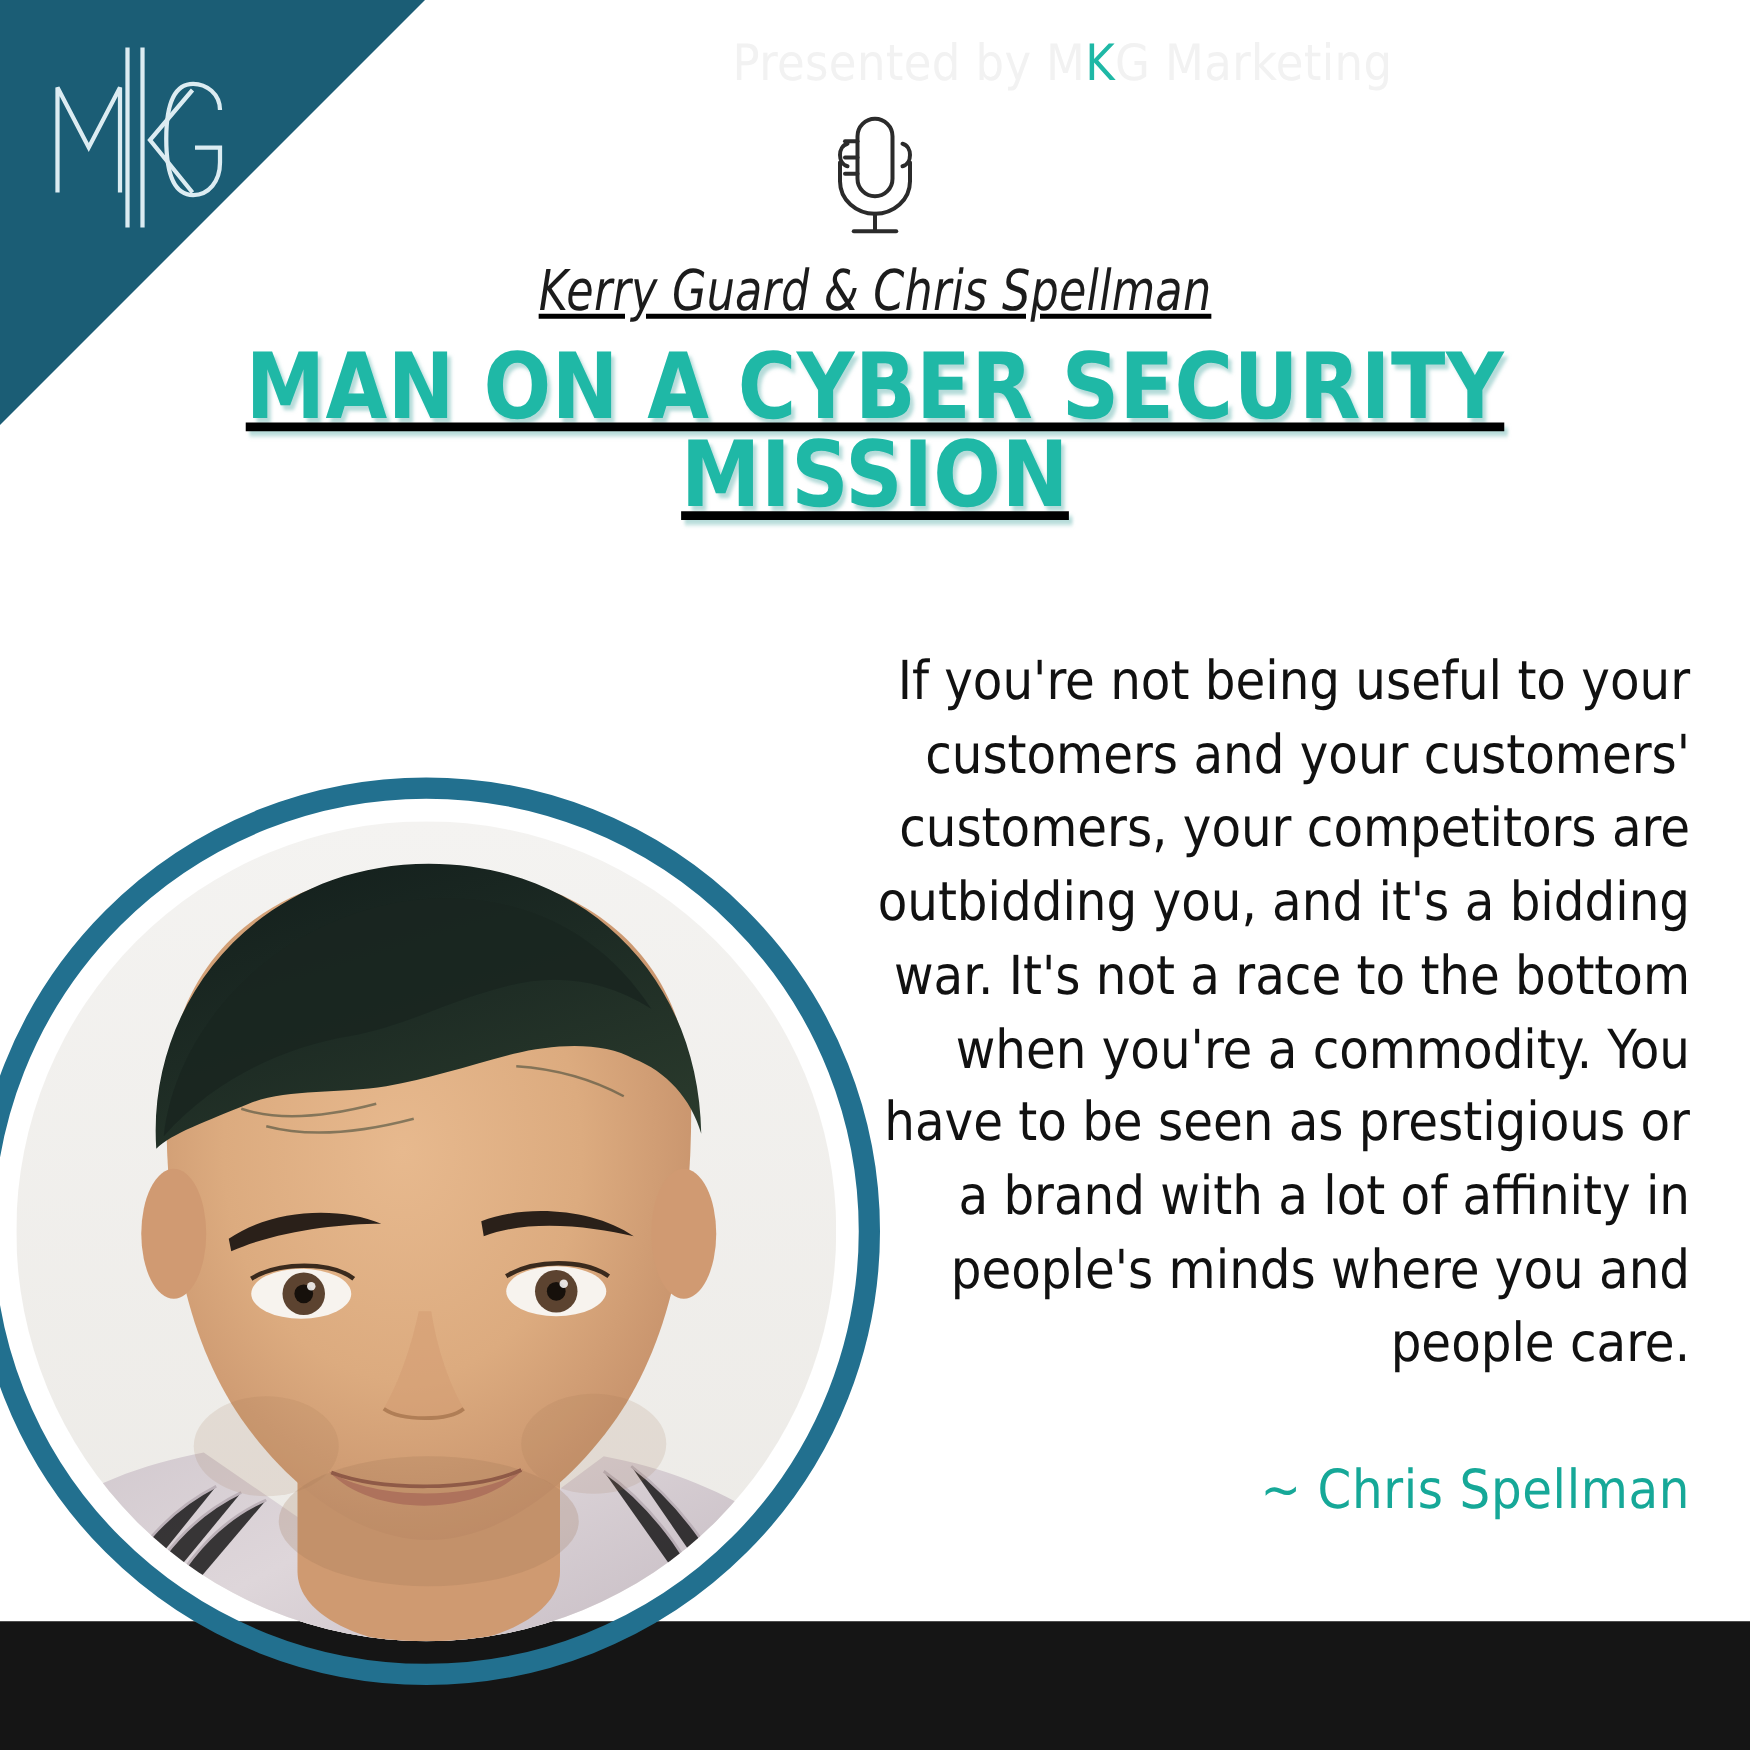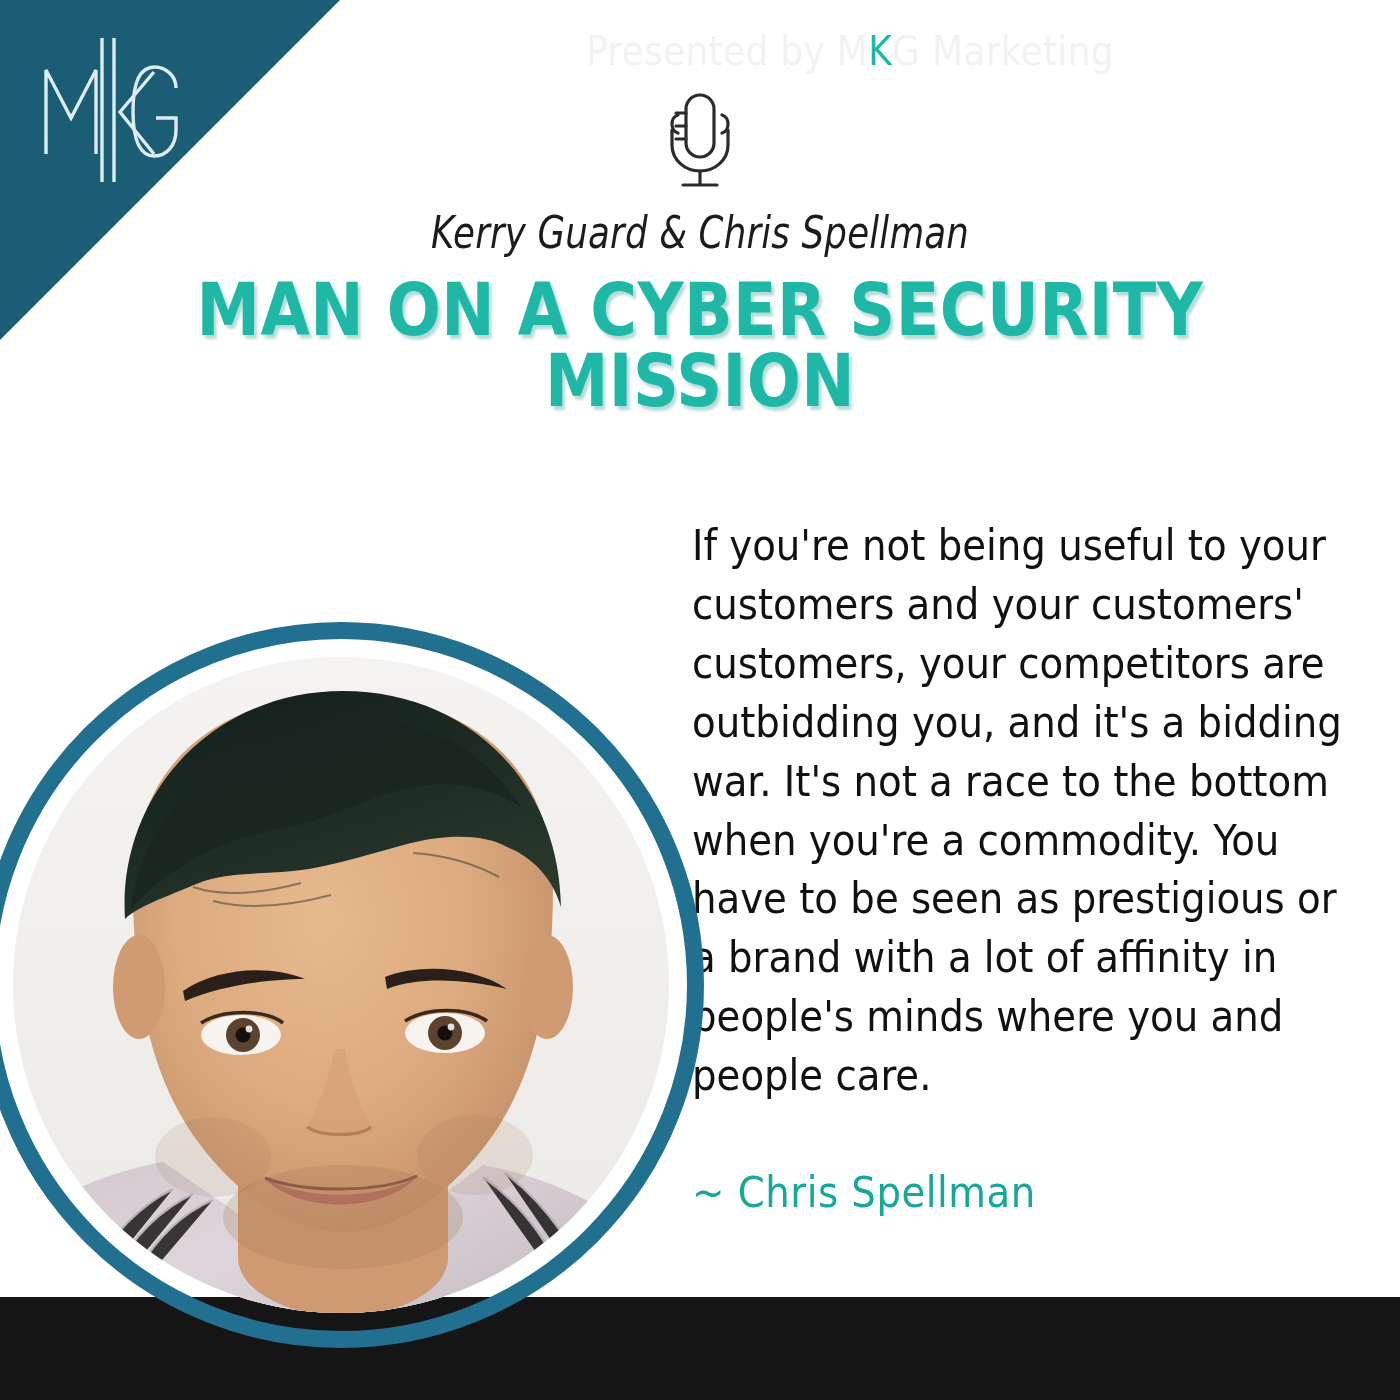--- a/index.html
+++ b/index.html
@@ -39,20 +39,21 @@
     left:650px; top:88px;
     width:100px; height:105px;
   }
 
   
   .headline-block {
     position:absolute;
     left:160px; top:206px;
     width:1080px;
     text-align:center;
+    text-decoration:underline;
   }
   .speakers {
     font-family:"DejaVu Sans Condensed","Liberation Sans Narrow","Liberation Sans", sans-serif;
     font-style:italic;
     font-size:45px;
     font-weight:400;
     color:#1c1c1c;
     letter-spacing:0.2px;
     white-space:nowrap;
     transform:scaleX(0.88);
@@ -67,21 +68,21 @@
     letter-spacing:0.5px;
     text-shadow:3px 4px 3px rgba(120,190,185,0.55);
     transform:scaleX(0.97);
   }
 
   
   .quote-block {
     position:absolute;
     right:48px; top:516px;
     width:660px;
-    text-align:left;
+    text-align:right;
   }
   .quote-text {
     font-family:"DejaVu Sans Condensed","Liberation Sans Narrow","Liberation Sans", sans-serif;
     font-size:43px;
     line-height:1.37;
     color:#111111;
     font-weight:400;
     letter-spacing:0px;
   }
   .quote-attribution {

